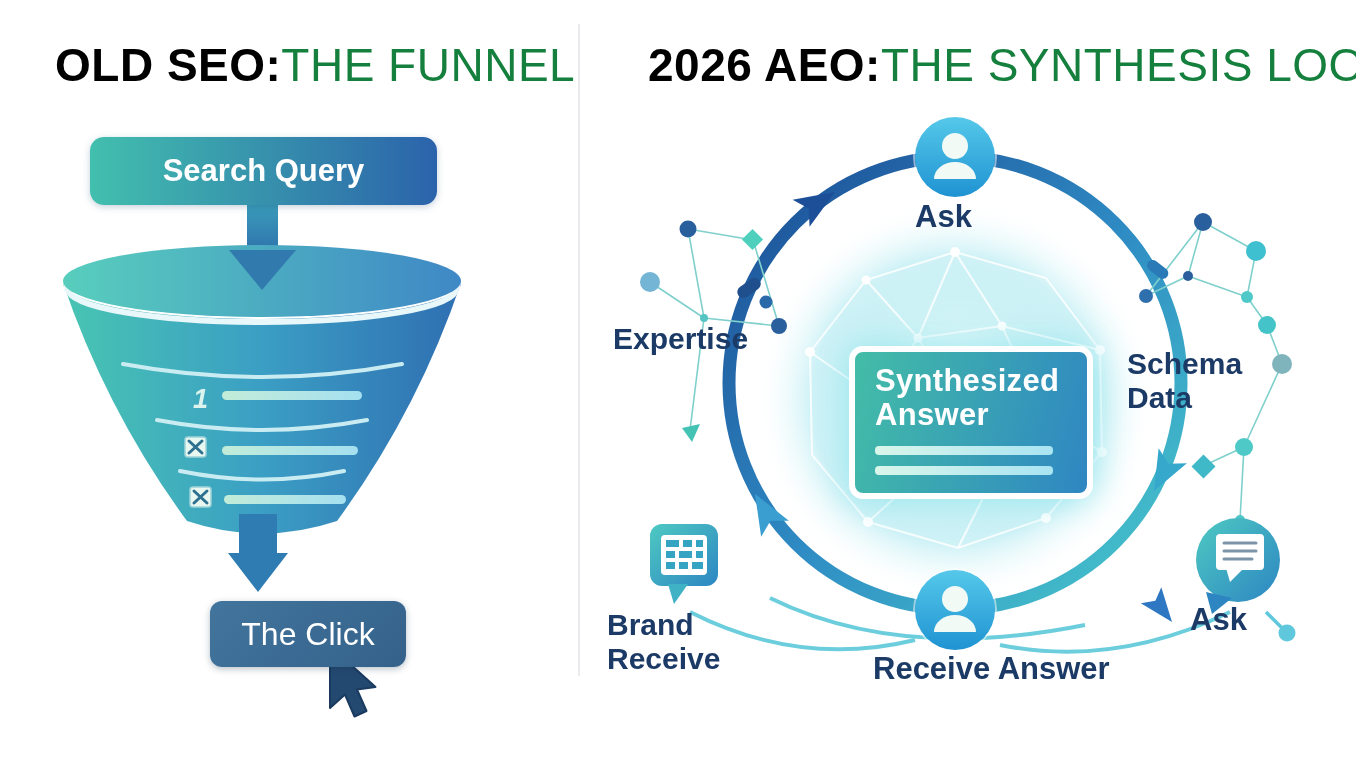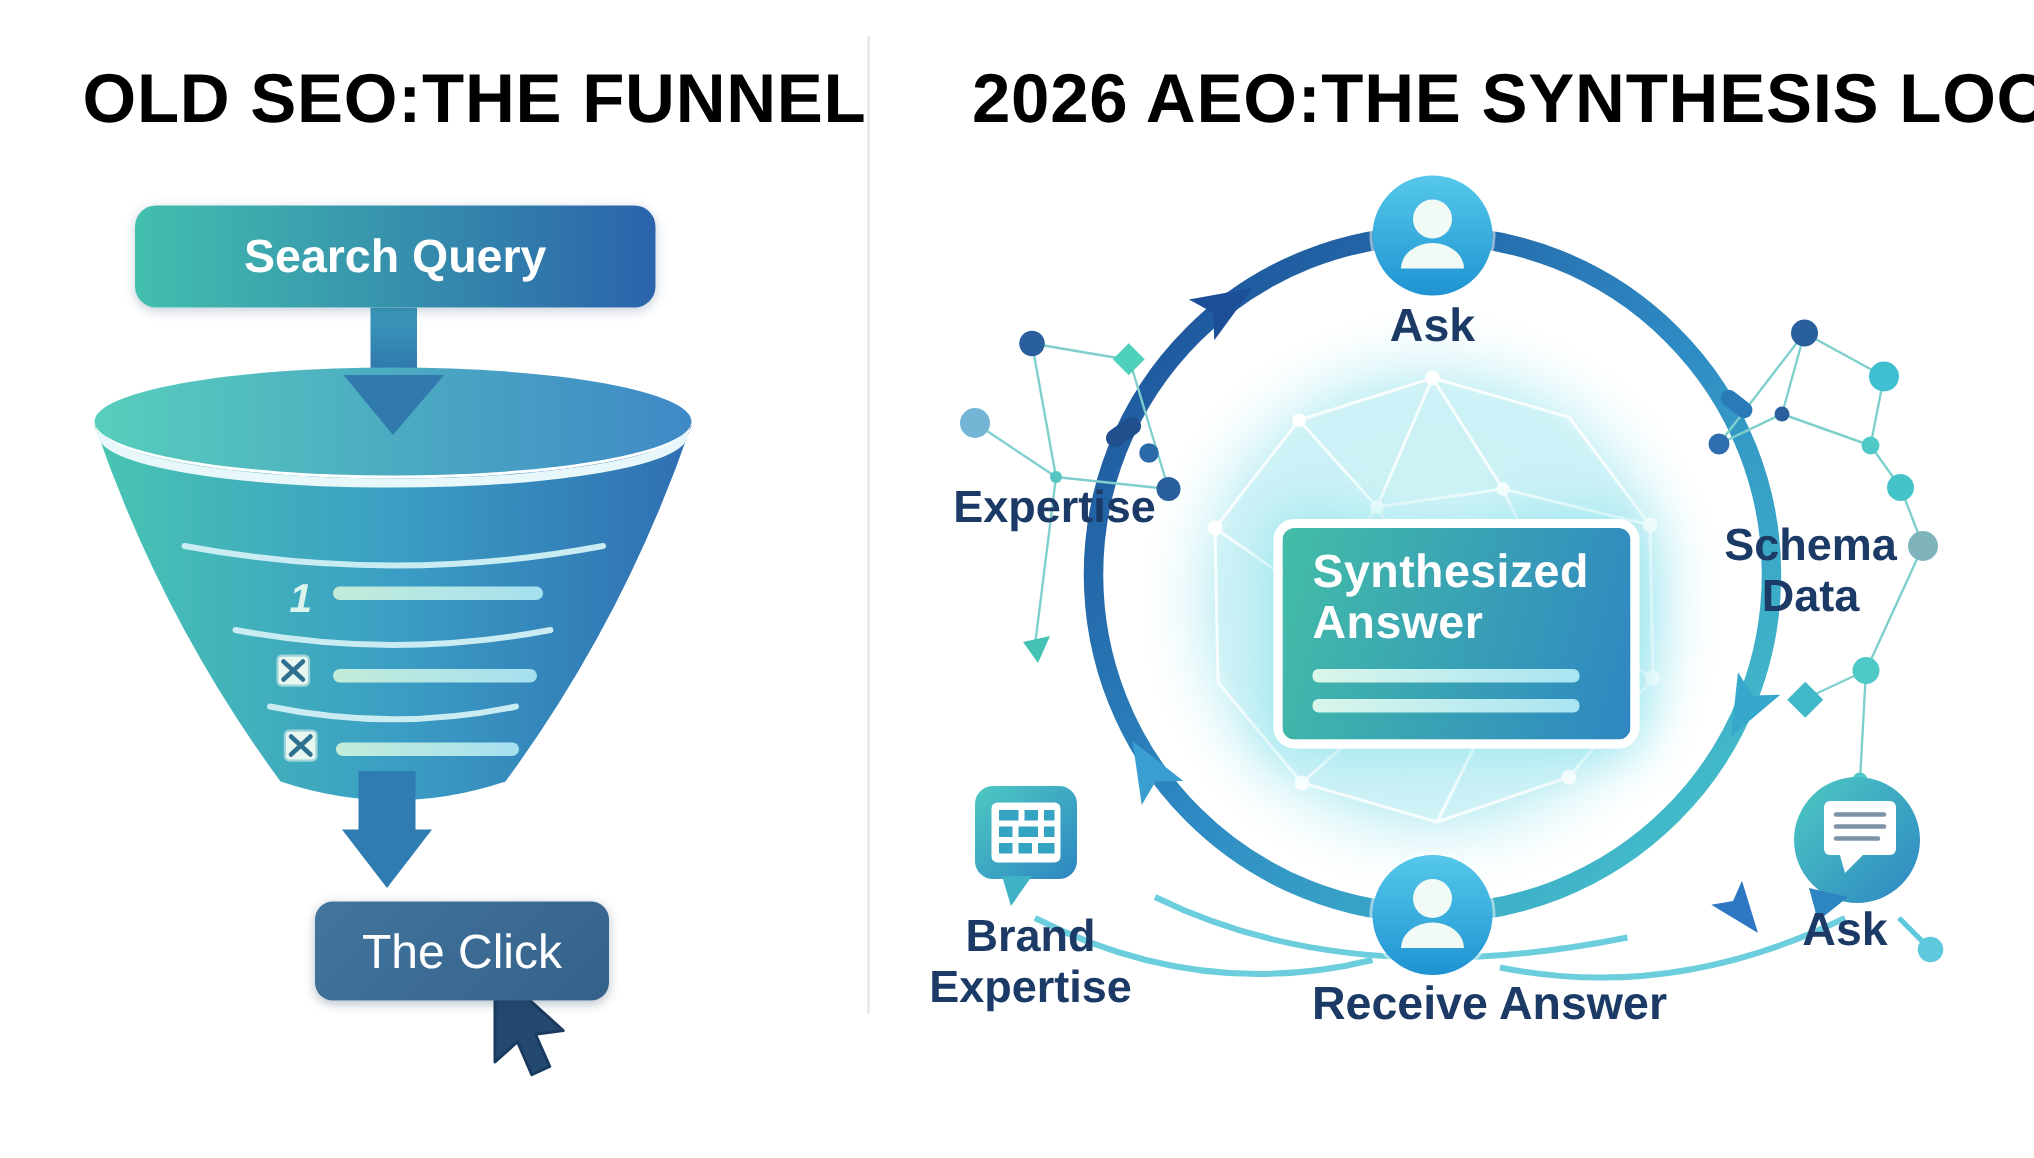--- a/index.html
+++ b/index.html
@@ -4,42 +4,42 @@
 <style>
   html,body{margin:0;padding:0;background:#ffffff;}
   .stage{
     position:relative;width:1356px;height:772px;background:#ffffff;overflow:hidden;
     font-family:"Liberation Sans",sans-serif;-webkit-font-smoothing:antialiased;
   }
   .abs{position:absolute;}
   
   .panel-title{position:absolute;top:38px;white-space:nowrap;font-size:46px;letter-spacing:.5px;}
   .title-strong{font-weight:800;color:#000000;}
-  .title-rest{font-weight:700;color:#000000;}
+  .title-rest{font-weight:400;color:#15803d;}
   
   .divider{position:absolute;left:578px;top:24px;width:2px;height:652px;background:#e9e9ee;border-radius:1px;}
   
   .search-box{
     position:absolute;left:90px;top:137px;width:347px;height:68px;border-radius:14px;
     background:linear-gradient(90deg,#42bfae,#2b63ab);
     display:flex;align-items:center;justify-content:center;
     color:#ffffff;font-size:31px;font-weight:700;box-shadow:0 2px 7px rgba(30,70,110,.25);
   }
   .funnel-top-label{
     position:absolute;left:110px;top:306px;width:305px;text-align:center;
     color:#ffffff;font-size:34px;font-weight:400;letter-spacing:.5px;
   }
   .click-box{
     position:absolute;left:162px;top:601px;width:196px;height:66px;border-radius:12px;
     background:linear-gradient(135deg,#42759d,#34618a);
     display:flex;align-items:center;justify-content:center;
     color:#ffffff;font-size:32px;font-weight:400;box-shadow:0 2px 7px rgba(20,50,80,.3);margin-left:48px;
   }
   
-  .loop-label{position:absolute;color:#1c3a66;font-weight:700;text-align:center;line-height:1.12;}
+  .loop-label{position:absolute;color:#1c3a66;font-weight:700;text-align:left;line-height:1.12;}
   
   .synth-card{
     position:absolute;left:849px;top:346px;width:212px;height:129px;
     border:6px solid #ffffff;border-radius:14px;
     background:linear-gradient(105deg,#43bda7,#2f86c2);
     box-shadow:0 0 34px rgba(130,225,235,.75);
     padding:12px 0 0 20px;box-sizing:content-box;
   }
   .synth-line{color:#ffffff;font-size:31px;font-weight:700;line-height:34px;letter-spacing:.3px;}
   .synth-bar{width:178px;height:9px;border-radius:4px;background:linear-gradient(90deg,#d9f6ea,#a9e4f2);}
@@ -267,21 +267,21 @@
   <div class="person-chip" style="left:915px;top:570px;">
     <svg width="80" height="80" viewBox="0 0 80 80">
       <circle cx="40" cy="29" r="13" fill="#f2faf5"></circle>
       <path d="M 19 62 a 21 17 0 0 1 42 0 Z" fill="#f2faf5"></path>
     </svg>
   </div>
 
   <div class="loop-label" style="left:915px;top:200px;width:80px;font-size:31px;">Ask</div>
   <div class="loop-label" style="left:1127px;top:347px;width:160px;font-size:30px;">Schema Data</div>
   <div class="loop-label" style="left:613px;top:322px;width:180px;font-size:30px;">Expertise</div>
-  <div class="loop-label" style="left:607px;top:608px;width:160px;font-size:30px;">Brand Expertise</div>
+  <div class="loop-label" style="left:607px;top:608px;width:160px;font-size:30px;">Brand Receive</div>
   <div class="loop-label" style="left:838px;top:652px;width:240px;font-size:31px;margin-left:35px;">Receive Answer</div>
   <div class="loop-label" style="left:1190px;top:603px;width:80px;font-size:31px;">Ask</div>
 
   <div class="synth-card">
     <div class="synth-line">Synthesized</div>
     <div class="synth-line">Answer</div>
     <div class="synth-bar b1"></div>
     <div class="synth-bar b2"></div>
   </div>
 

